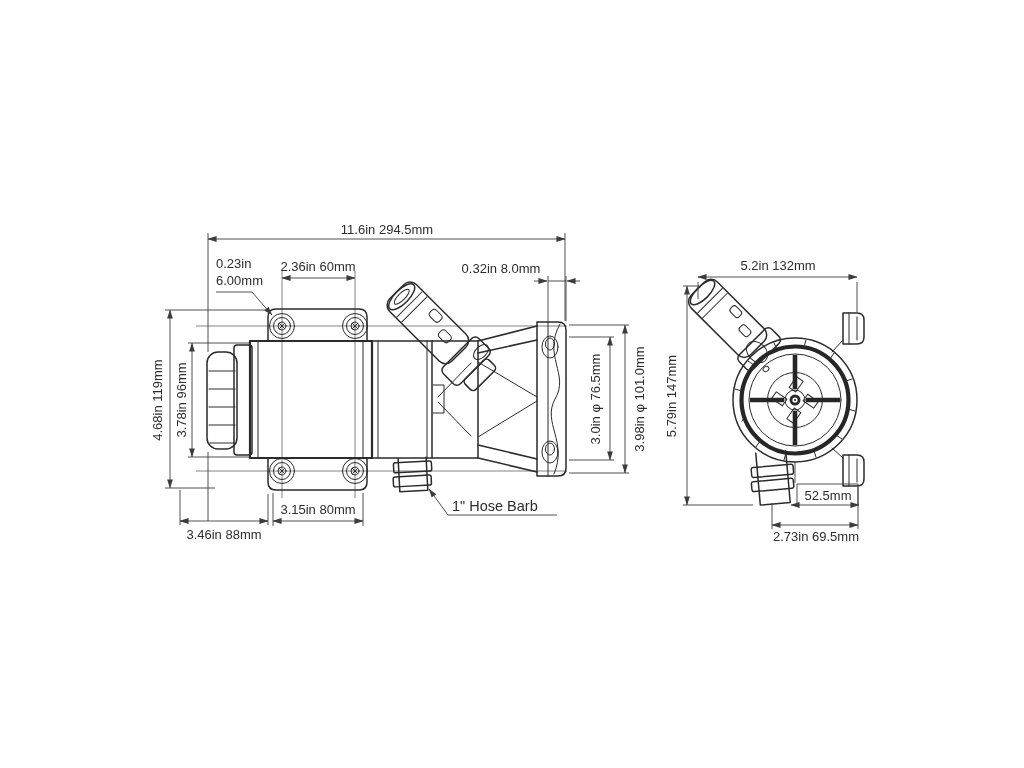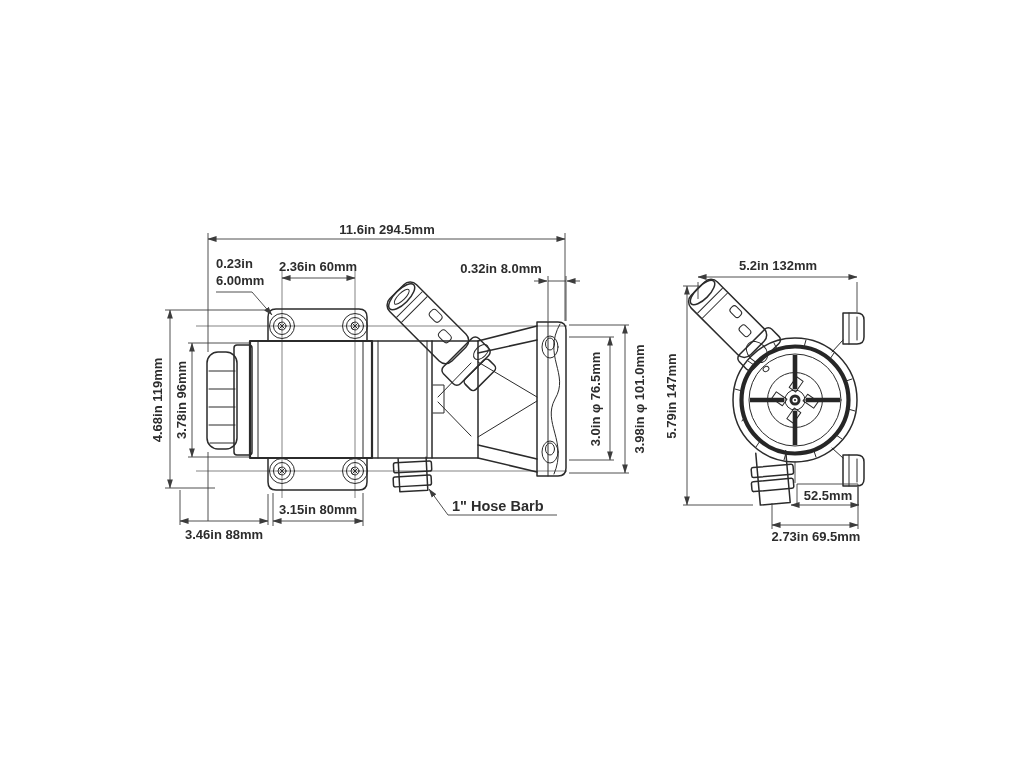--- a/index.html
+++ b/index.html
@@ -1,16 +1,16 @@
 <!DOCTYPE html>
 <html><head>
 <meta charset="utf-8">
 <style>
   html,body{margin:0;padding:0;background:#ffffff;}
-  .stage{position:relative;width:880px;height:768px;background:#ffffff;overflow:hidden;font-weight:bold;}
+  .stage{position:relative;width:880px;height:768px;background:#ffffff;overflow:hidden;}
   svg{display:block;}
   text{font-family:"Liberation Sans","DejaVu Sans",sans-serif;font-size:13px;fill:#2d2d2d;}
   .t14{font-size:14.5px;}
   .ol{fill:none;stroke:#2b2b2b;stroke-width:1.5;stroke-linejoin:round;stroke-linecap:round;}
   .olt{fill:none;stroke:#2b2b2b;stroke-width:2.2;stroke-linejoin:round;}
   .ol2{fill:none;stroke:#2b2b2b;stroke-width:1;stroke-linejoin:round;stroke-linecap:round;}
   .rim{fill:none;stroke:#262626;stroke-width:4.2;}
   .spoke{fill:none;stroke:#262626;stroke-width:4.6;stroke-linecap:butt;}
   .dim{fill:none;stroke:#3c3c3c;stroke-width:0.9;}
   .cl{fill:none;stroke:#4f4f4f;stroke-width:0.7;}

